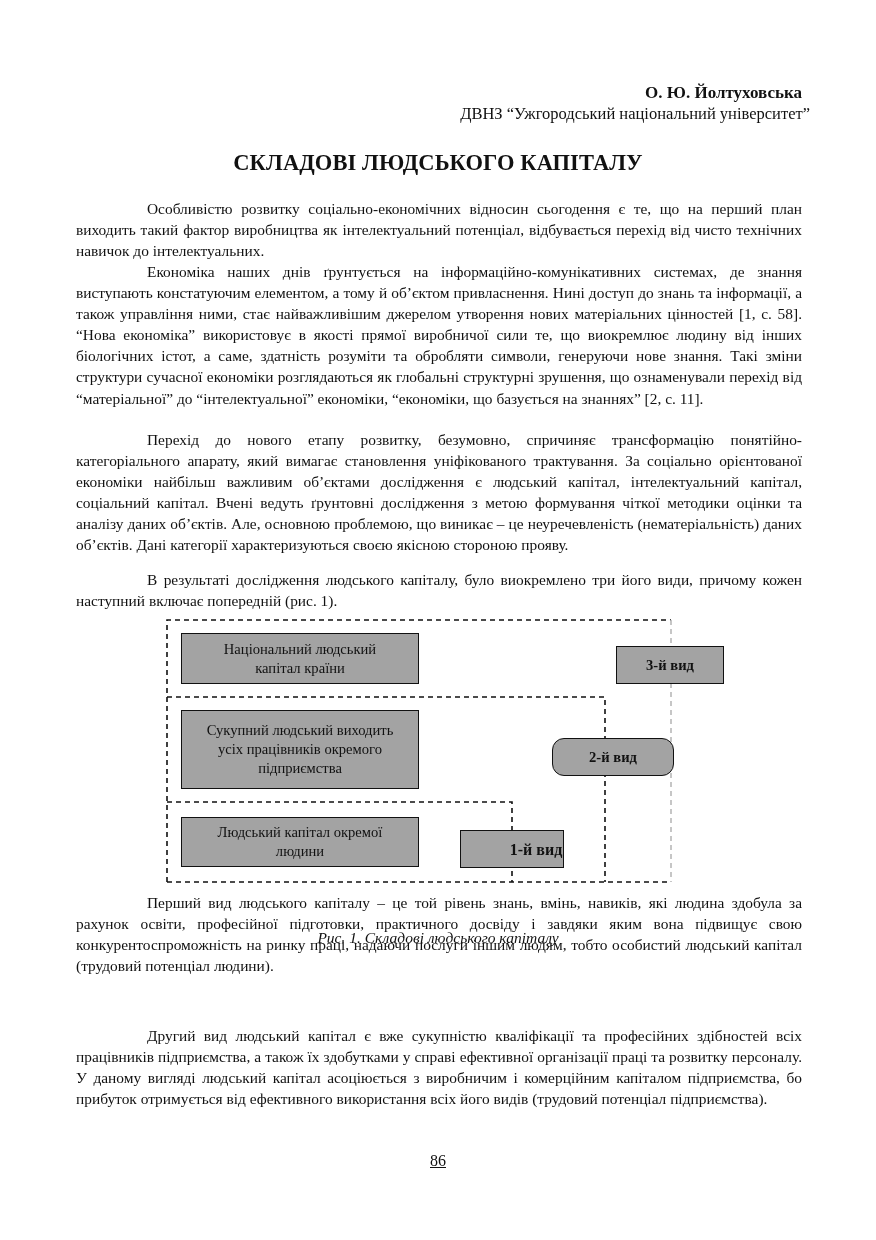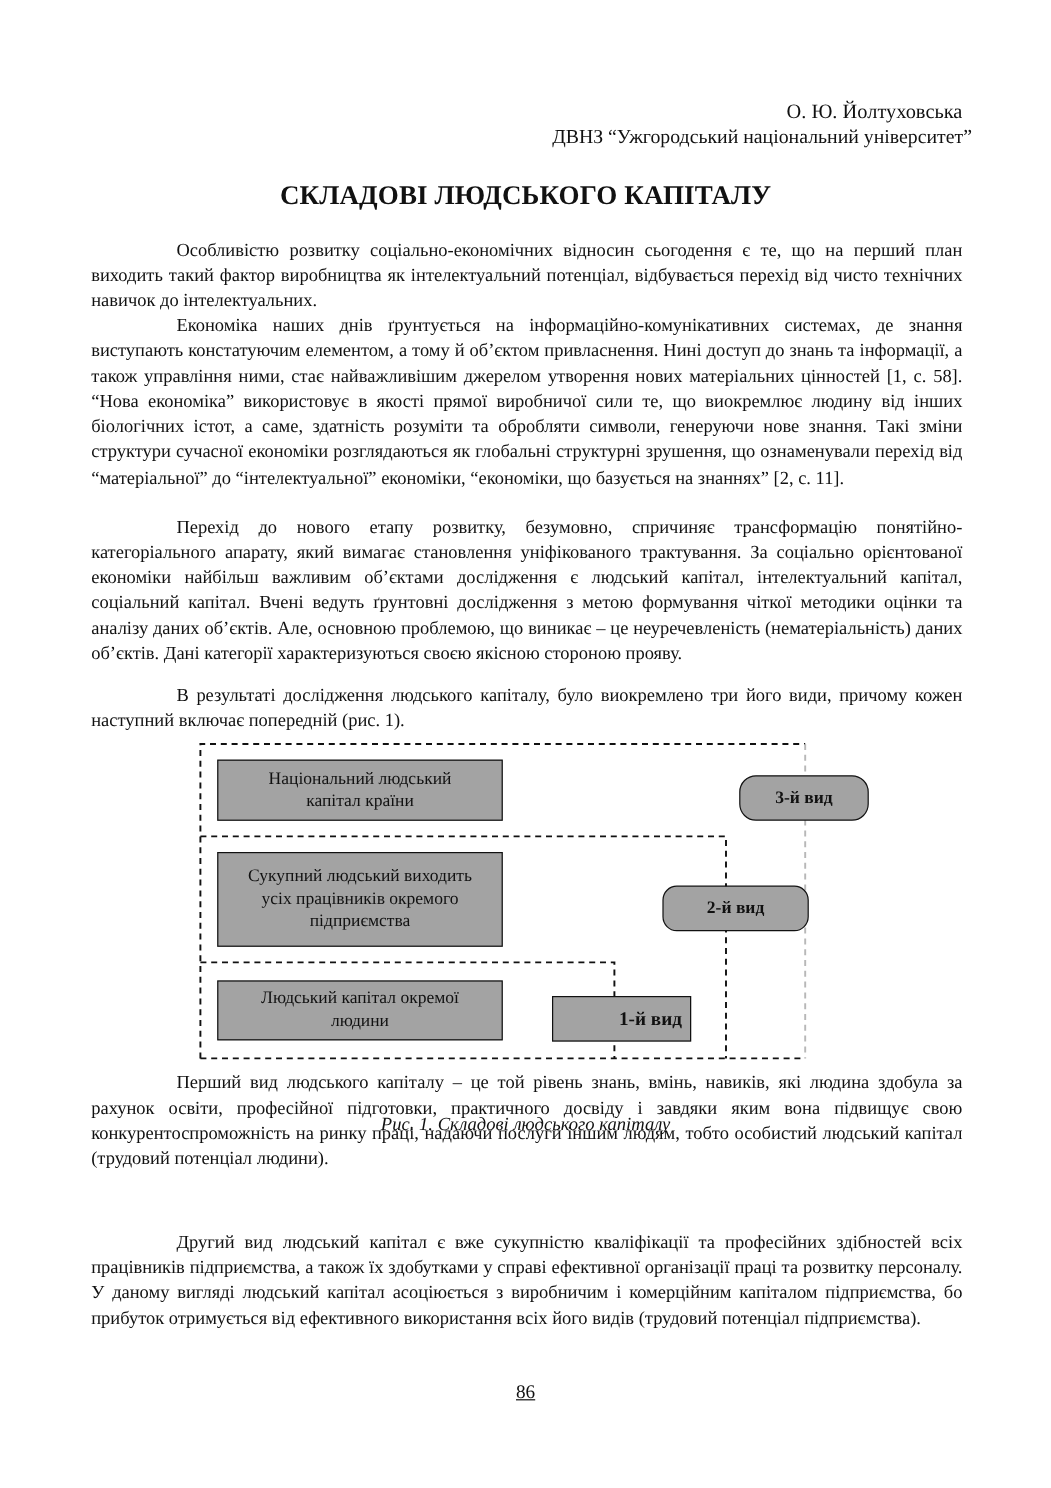--- a/index.html
+++ b/index.html
@@ -1,18 +1,18 @@
 <!DOCTYPE html>
 <html><head>
 <meta charset="utf-8">
 <style>
   html, body { margin:0; padding:0; background:#ffffff; }
   body { width:876px; height:1240px; position:relative; overflow:hidden;
          font-family:"Liberation Serif", "DejaVu Serif", serif; color:#111; }
-  .author { position:absolute; right:74px; top:83px; font-weight:normal; font-size:17px; }
+  .author { position:absolute; right:74px; top:83px; font-weight:bold; font-size:17px; }
   .affil { position:absolute; right:66px; top:104px; font-size:16.5px; }
   .title { position:absolute; left:0; width:876px; top:150px; text-align:center;
            font-weight:bold; font-size:22.5px; letter-spacing:0.1px; }
   .para { position:absolute; left:76px; width:726px; font-size:15.4px; line-height:21.1px;
           text-align:justify; text-indent:71px; margin:0; }
   .diagram { position:absolute; left:0; top:0; width:876px; height:1240px; pointer-events:none; }
   .box { position:absolute; border:1.6px solid #111; background:#a3a3a3; box-sizing:border-box;
          display:flex; align-items:center; justify-content:center; text-align:center;
          font-size:14.6px; line-height:19px; pointer-events:auto; }
   .vid { font-weight:bold; font-size:14.6px; }
@@ -48,27 +48,27 @@
   <div class="box" style="left:181px;top:633px;width:238px;height:51px;">
     <span style="width:160px;">Національний людський капітал країни</span>
   </div>
   <div class="box" style="left:181px;top:710px;width:238px;height:79px;">
     <span style="width:200px;">Сукупний людський виходить усіх працівників окремого підприємства</span>
   </div>
   <div class="box" style="left:181px;top:817px;width:238px;height:50px;">
     <span style="width:200px;">Людський капітал окремої людини</span>
   </div>
 
-  <div class="box vid" style="left:616px;top:646px;width:108px;height:38px;border-radius:14px;">
+  <div class="box vid" style="left:616px;top:646px;width:108px;height:38px;">
     <span>3-й вид</span>
   </div>
   <div class="box vid" style="left:552px;top:738px;width:122px;height:38px;border-radius:12px;">
     <span>2-й вид</span>
   </div>
-  <div class="box vid" style="left:460px;top:830px;width:116px;height:38px;font-size:16px;padding-left:48px;">
+  <div class="box vid" style="left:460px;top:830px;width:104px;height:38px;font-size:16px;padding-left:48px;">
     <span>1-й вид</span>
   </div>
 </div>
 
 <div class="caption">Рис. 1. Складові людського капіталу</div>
 
 <p class="para" style="top:892px;">Перший вид людського капіталу – це той рівень знань, вмінь, навиків, які людина здобула за рахунок освіти, професійної підготовки, практичного досвіду і завдяки яким вона підвищує свою конкурентоспроможність на ринку праці, надаючи послуги іншим людям, тобто особистий людський капітал (трудовий потенціал людини).</p>
 <p class="para" style="top:1025px;">Другий вид людський капітал є вже сукупністю кваліфікації та професійних здібностей всіх працівників підприємства, а також їх здобутками у справі ефективної організації праці та розвитку персоналу. У даному вигляді людський капітал асоціюється з виробничим і комерційним капіталом підприємства, бо прибуток отримується від ефективного використання всіх його видів (трудовий потенціал підприємства).</p>
 
 <div class="pagenum">86</div>

